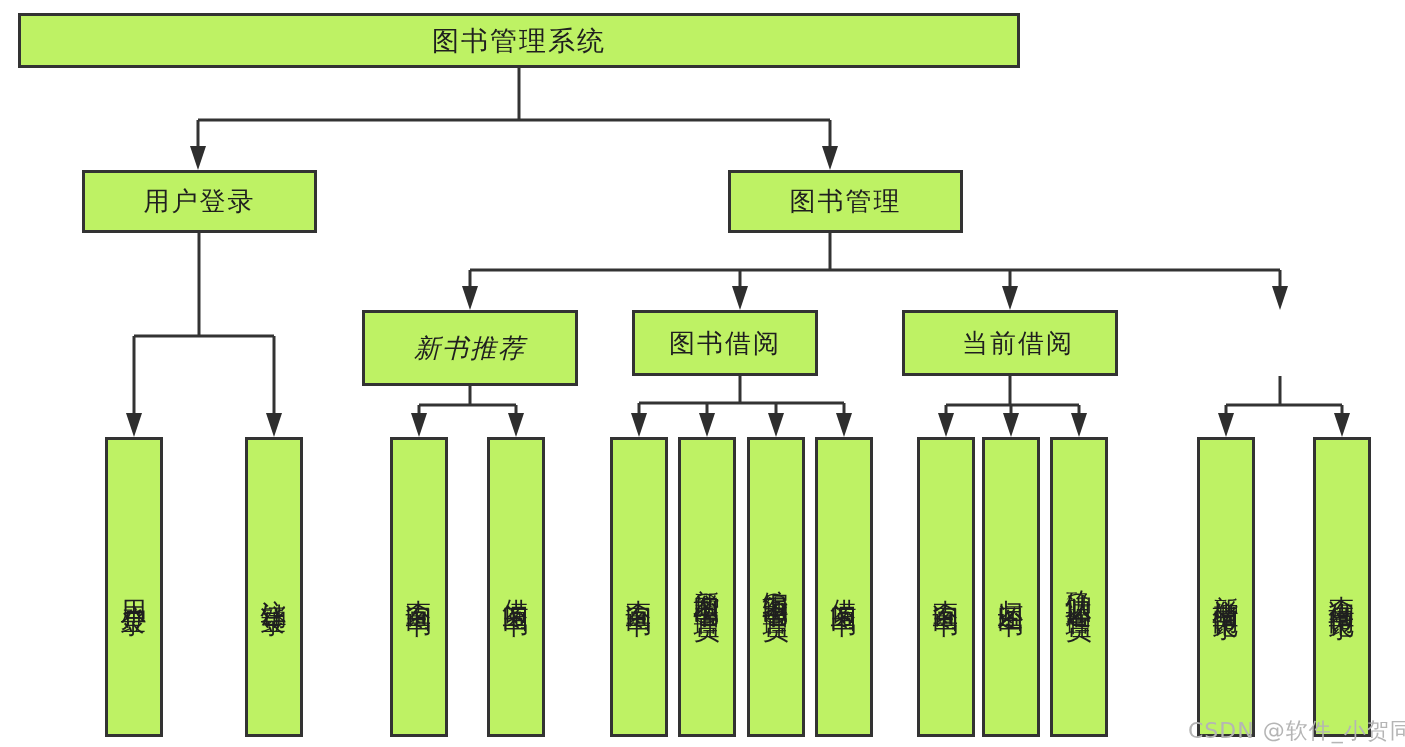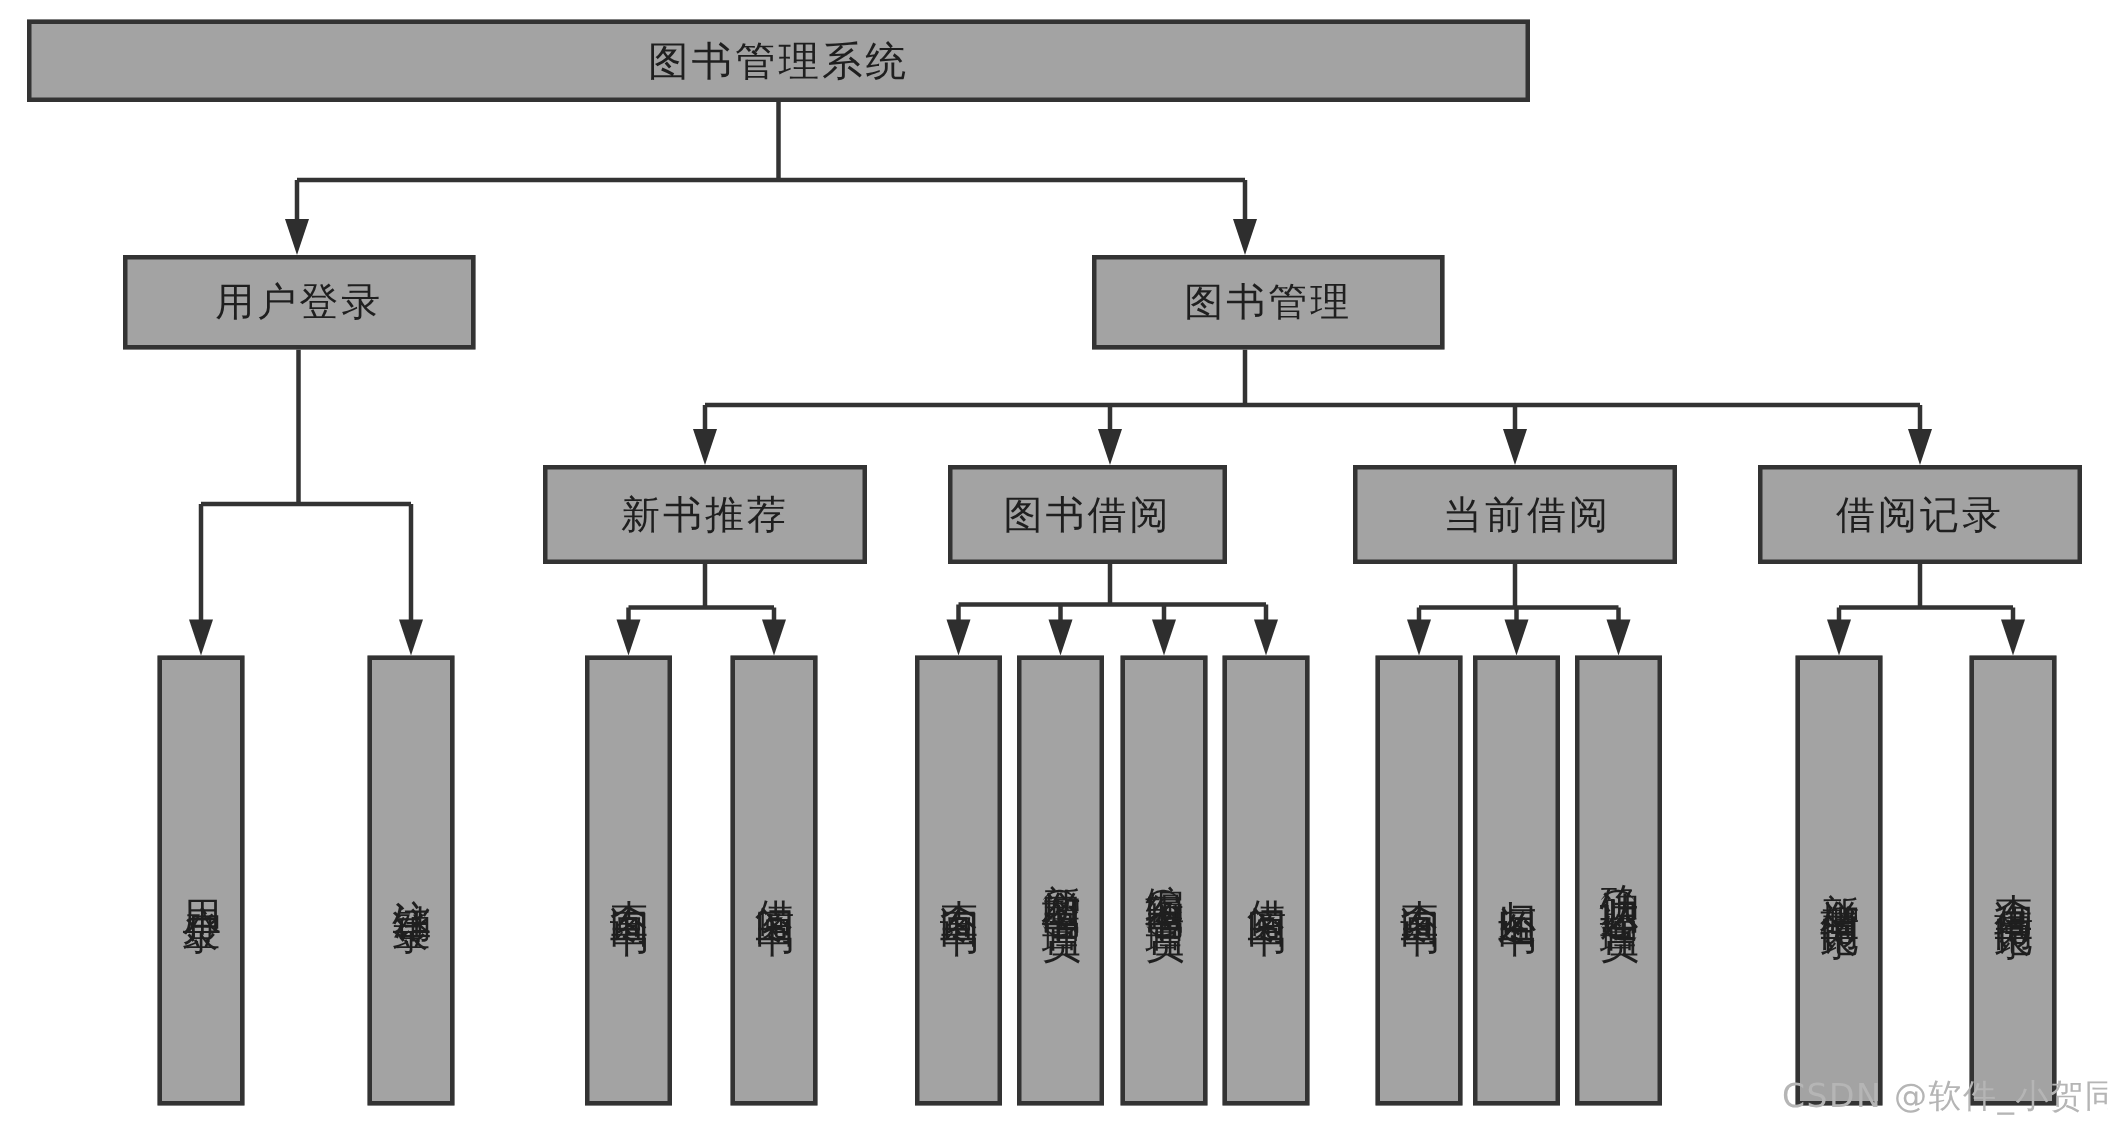--- a/index.html
+++ b/index.html
@@ -18,21 +18,21 @@
   .wires {
     position: absolute;
     left: 0;
     top: 0;
     z-index: 0;
   }
   .box {
     position: absolute;
     box-sizing: border-box;
     border: 3px solid #333333;
-    background: #a3a3a3;
+    background: #bef264;
     display: flex;
     align-items: center;
     justify-content: center;
     color: #1f1f1f;
     font-size: 26px;
     letter-spacing: 2px;
     z-index: 1;
     white-space: nowrap;
   }
   .title-box { font-size: 27px; }
@@ -43,21 +43,21 @@
     font-size: 26px;
     white-space: normal;
     line-height: 1;
   }
   
   #root-box   { left: 18px;  top: 13px;  width: 1002px; height: 55px; }
   
   #login-box  { left: 82px;  top: 170px; width: 235px;  height: 63px; }
   #mgmt-box   { left: 728px; top: 170px; width: 235px;  height: 63px; }
   
-  #l3-newbooks { left: 362px;  top: 310px; width: 216px; height: 66px; }
+  #l3-newbooks { left: 362px;  top: 310px; width: 216px; height: 76px; font-style: italic; }
   #l3-borrow   { left: 632px;  top: 310px; width: 186px; height: 66px; }
   #l3-current  { left: 902px;  top: 310px; width: 216px; height: 66px; padding-left: 16px; }
   #l3-records  { left: 1172px; top: 310px; width: 216px; height: 66px; }
   
   .leaf { top: 437px; width: 58px; height: 300px; }
   #leaf-login-1   { left: 105px; }
   #leaf-login-2   { left: 245px; }
   #leaf-new-1     { left: 390px; }
   #leaf-new-2     { left: 487px; }
   #leaf-bor-1     { left: 610px; }
@@ -152,21 +152,20 @@
   </svg>
 
   <div class="box title-box" id="root-box">图书管理系统</div>
 
   <div class="box" id="login-box">用户登录</div>
   <div class="box" id="mgmt-box">图书管理</div>
 
   <div class="box" id="l3-newbooks">新书推荐</div>
   <div class="box" id="l3-borrow">图书借阅</div>
   <div class="box" id="l3-current">当前借阅</div>
-  <div class="box" id="l3-records">借阅记录</div>
 
   <div class="box vbox leaf" id="leaf-login-1">用户登录</div>
   <div class="box vbox leaf" id="leaf-login-2">注销登录</div>
 
   <div class="box vbox leaf" id="leaf-new-1">查询图书</div>
   <div class="box vbox leaf" id="leaf-new-2">借阅图书</div>
 
   <div class="box vbox leaf" id="leaf-bor-1">查询图书</div>
   <div class="box vbox leaf" id="leaf-bor-2">新增图书（管理员）</div>
   <div class="box vbox leaf" id="leaf-bor-3">编辑图书（管理员）</div>

